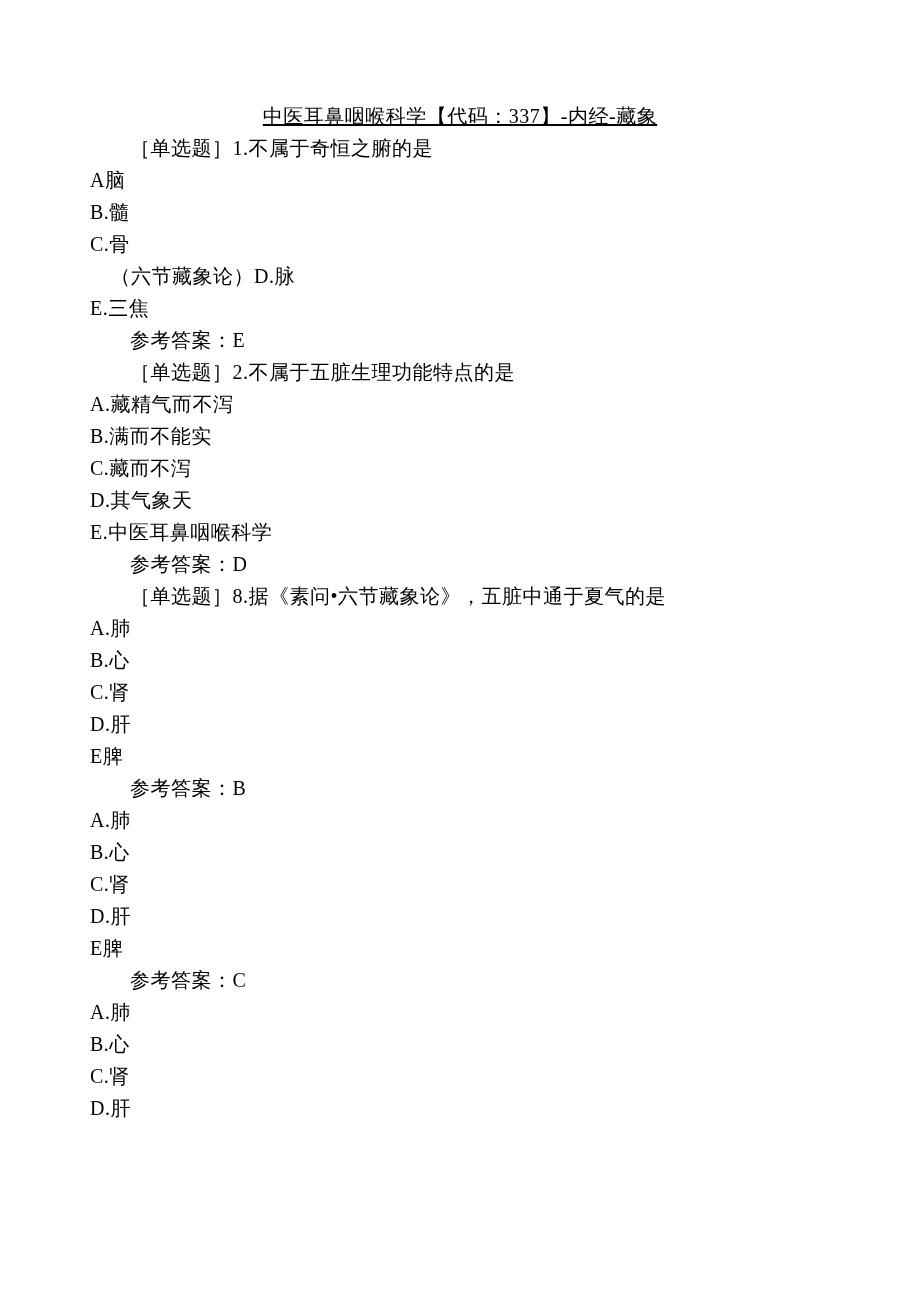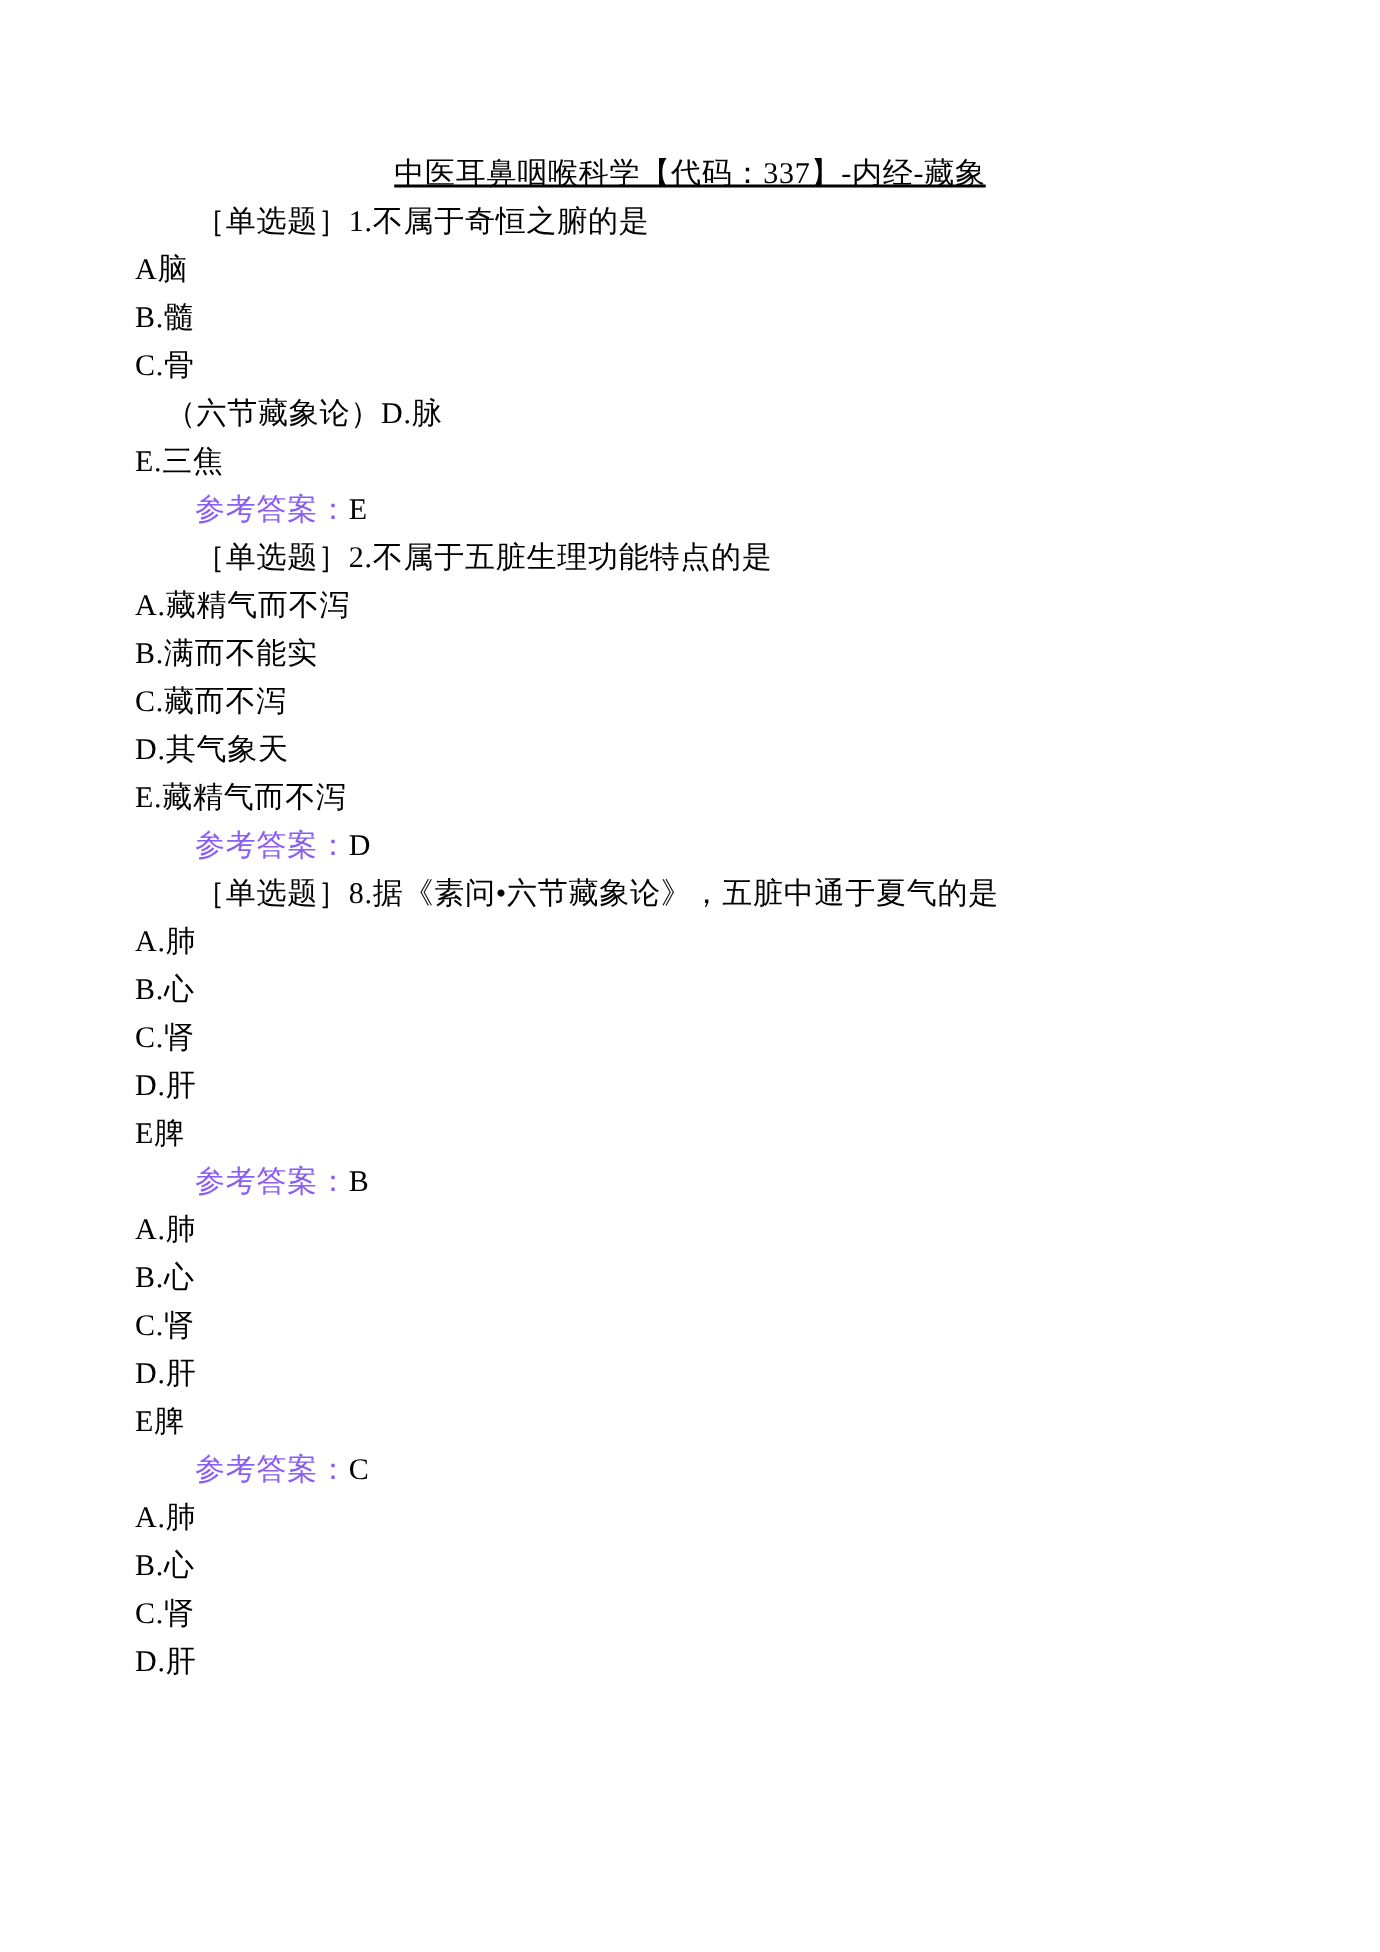--- a/index.html
+++ b/index.html
@@ -22,21 +22,21 @@
       text-decoration: underline;
     }
     .line {
       margin-bottom: 0px;
       letter-spacing: 0.5px;
     }
     .indent {
       padding-left: 2em;
     }
     .answer-label {
-      color: #8b5cf6;
+      color: #000000;
     }
     .answer-value {
       color: #000;
     }
   </style>
 </head>
 <body>
 
 <div class="title line">中医耳鼻咽喉科学【代码：337】-内经-藏象</div>
 
@@ -51,21 +51,21 @@
     <span class="answer-label">参考答案：</span><span class="answer-value">E</span>
   </div>
 </div>
 
 <div>
   <div class="line indent">［单选题］2.不属于五脏生理功能特点的是</div>
   <div class="line">A.藏精气而不泻</div>
   <div class="line">B.满而不能实</div>
   <div class="line">C.藏而不泻</div>
   <div class="line">D.其气象天</div>
-  <div class="line">E.藏精气而不泻</div>
+  <div class="line">E.中医耳鼻咽喉科学</div>
   <div class="line indent">
     <span class="answer-label">参考答案：</span><span class="answer-value">D</span>
   </div>
 </div>
 
 <div>
   <div class="line indent">［单选题］8.据《素问•六节藏象论》，五脏中通于夏气的是</div>
   <div class="line">A.肺</div>
   <div class="line">B.心</div>
   <div class="line">C.肾</div>

